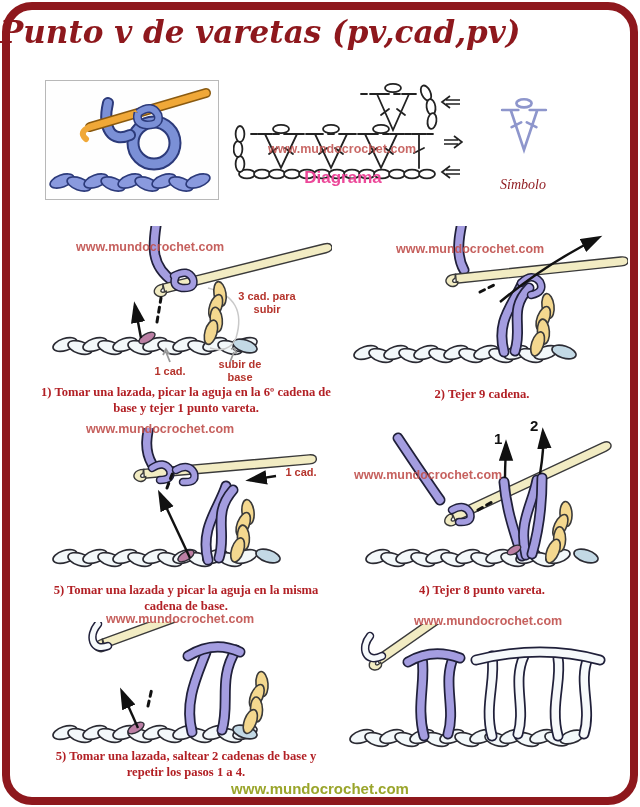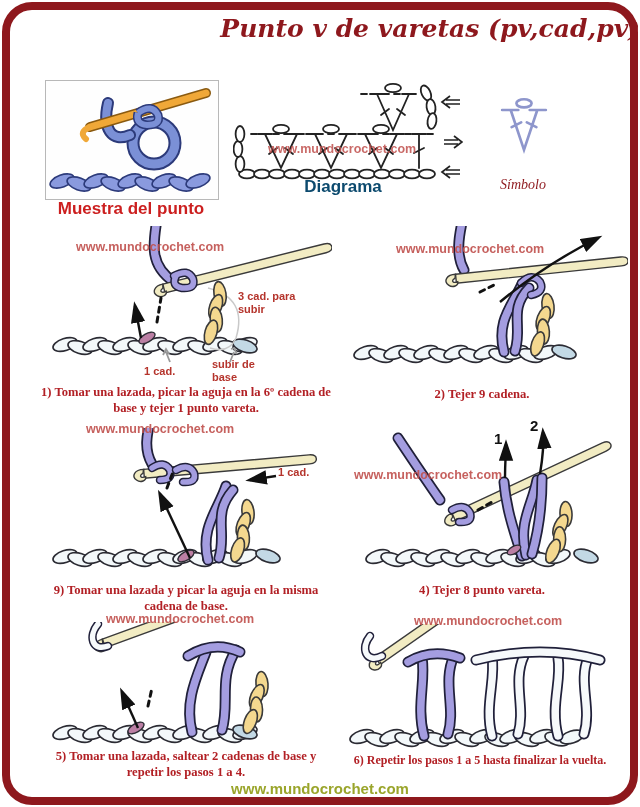--- a/index.html
+++ b/index.html
@@ -1,37 +1,37 @@
 <!DOCTYPE html>
 <html><head>
 <meta charset="utf-8">
 <style>
   html,body{margin:0;padding:0;background:#fff;}
   .page{position:relative;width:640px;height:807px;background:#fff;overflow:hidden;
         font-family:"Liberation Sans",sans-serif;}
   .frame{position:absolute;inset:2px;border:8px solid #8e181d;border-radius:30px;pointer-events:none;z-index:50;}
-  .title{position:absolute;left:12px;right:0;top:14px;text-align:right;
+  .title{position:absolute;left:0;right:0;top:14px;text-align:left;
          font-family:"DejaVu Serif",serif;font-style:italic;font-weight:600;
-         font-size:25px;color:#8e181d;letter-spacing:0px;}
+         font-size:31px;color:#8e181d;letter-spacing:0px;}
   .photo{position:absolute;left:45px;top:80px;width:172px;height:118px;border:1px solid #b8b8b8;background:#fdfdfd;}
   .photo-label{position:absolute;left:38px;top:199px;width:186px;text-align:center;
          font-weight:bold;font-size:17px;color:#cc1f1f;}
   .dg{position:absolute;left:233px;top:78px;width:230px;height:108px;}
   .dg-wm{position:absolute;left:268px;top:142px;width:160px;font-weight:bold;font-size:12.5px;color:#c0504d;opacity:.85;z-index:5;}
-  .dg-label{position:absolute;left:243px;top:177px;width:200px;text-align:center;font-weight:bold;font-size:17px;color:#0c4a6e;}
+  .dg-label{position:absolute;left:243px;top:168px;width:200px;text-align:center;font-weight:bold;font-size:17px;color:#ec4899;}
   .sym{position:absolute;left:486px;top:90px;width:76px;height:78px;}
   .sym-label{position:absolute;left:468px;top:177px;width:110px;text-align:center;
          font-family:Liberation Serif, serif;font-style:italic;font-size:14px;color:#8e181d;}
   .panel{position:absolute;}
   .ill{position:absolute;left:0;top:0;}
   .wm{position:absolute;font-weight:bold;font-size:12.5px;color:#c0504d;opacity:.9;z-index:6;white-space:nowrap;}
   .cap{position:absolute;left:0;right:0;text-align:center;font-weight:bold;
        font-size:12.6px;line-height:1.22;color:#b22025;z-index:7;font-family:Liberation Serif, serif;}
   .cap.one{white-space:nowrap;}
-  .ann{position:absolute;font-weight:bold;font-size:11px;line-height:1.18;color:#b5342c;text-align:left;z-index:8;}
+  .ann{position:absolute;font-weight:bold;font-size:11px;line-height:1.18;color:#b5342c;text-align:center;z-index:8;}
   .footer{position:absolute;left:0;right:0;top:780px;text-align:center;font-weight:bold;font-size:15px;color:#9aa52b;}
   .yo{stroke:#20203a;stroke-width:11;fill:none;stroke-linecap:round;stroke-linejoin:round;}
   .yi{stroke:#a49de0;stroke-width:7.5;fill:none;stroke-linecap:round;stroke-linejoin:round;}
   .yo2{stroke:#20203a;stroke-width:8.5;fill:none;stroke-linecap:round;}
   .yi2{stroke:#a49de0;stroke-width:5.5;fill:none;stroke-linecap:round;}
   .wo2{stroke:#20203a;stroke-width:8.5;fill:none;stroke-linecap:round;}
   .wi2{stroke:#f6f9fb;stroke-width:5.5;fill:none;stroke-linecap:round;}
   .wo{stroke:#20203a;stroke-width:11;fill:none;stroke-linecap:round;}
   .wi{stroke:#f6f9fb;stroke-width:7.5;fill:none;stroke-linecap:round;}
   .arrow{stroke:#111;stroke-width:2.4;fill:none;}
@@ -102,21 +102,20 @@
       <path d="M62,22 C56,48 66,62 84,54" fill="none" stroke="#7b90d6" stroke-width="8" stroke-linecap="round"></path>
     </g>
     <g>
       <path d="M160,12 L44,46" stroke="#8a5a10" stroke-width="10" stroke-linecap="round" fill="none"></path>
       <path d="M160,12 L44,46" stroke="#f0a838" stroke-width="7" stroke-linecap="round" fill="none"></path>
       <path d="M44,46 q-12,5 -4,12" stroke="#f0a838" stroke-width="6" fill="none" stroke-linecap="round"></path>
       <path d="M92,32 q14,-10 20,2 q3,10 -11,10 q-12,-1 -9,-12" fill="none" stroke="#2c3a7a" stroke-width="9"></path>
       <path d="M92,32 q14,-10 20,2 q3,10 -11,10 q-12,-1 -9,-12" fill="none" stroke="#7b90d6" stroke-width="6"></path>
     </g>
   </svg>
-  <div class="photo-label">Muestra del punto</div>
 
   <svg class="dg" viewBox="0 0 230 108">
     <g fill="#fff" stroke="#222" stroke-width="1.8">
       <ellipse cx="14" cy="96" rx="8" ry="4.4"></ellipse>
         <ellipse cx="29" cy="96" rx="8" ry="4.4"></ellipse>
       <ellipse cx="44" cy="96" rx="8" ry="4.4"></ellipse>
         <ellipse cx="59" cy="96" rx="8" ry="4.4"></ellipse>
       <ellipse cx="74" cy="96" rx="8" ry="4.4"></ellipse>
         <ellipse cx="89" cy="96" rx="8" ry="4.4"></ellipse>
       <ellipse cx="104" cy="96" rx="8" ry="4.4"></ellipse>
@@ -229,21 +228,21 @@
       <path class="yo" d="M168,132 C160,100 178,82 186,58"></path>
       <path class="yi" d="M168,132 C160,100 178,82 186,58"></path>
       <path class="yo" d="M179,130 C187,104 172,86 193,62"></path>
       <path class="yi" d="M179,130 C187,104 172,86 193,62"></path>
       <use href="#lk" transform="translate(146,128) rotate(-30) scale(0.72)" fill="#bb7fa4" stroke="#2b2b33" stroke-width="2"></use>
       <path class="dash" d="M127,60 L133,44"></path>
       <path class="arrow" d="M150,130 L120,66" marker-end="url(#ah)"></path>
       <path class="arrow" stroke-width="1.8" d="M236,48 L210,52" marker-end="url(#ah)"></path>
     </svg>
     <div class="ann" style="left:238px;top:48px;width:46px">1 cad.</div>
-    <div class="cap" style="bottom:6px">9) Tomar una lazada y picar la aguja en la misma cadena de base.</div>
+    <div class="cap" style="bottom:6px">5) Tomar una lazada y picar la aguja en la misma cadena de base.</div>
   </section>
 
   <section class="panel" style="left:336px;top:418px;width:292px;height:202px">
     <div class="wm" style="left:18px;top:50px">www.mundocrochet.com</div>
     <svg class="ill" width="292" height="170" viewBox="0 0 292 170">
       <use href="#fchain" transform="translate(42,140)" fill="#f3f8fa" stroke="#2b2b33" stroke-width="1.6"></use>
       <use href="#lk" transform="translate(250,138) rotate(18)" fill="#c3d9e5" stroke="#2b2b33" stroke-width="1.6"></use>
       <use href="#vchain" transform="translate(230,96) rotate(12)" fill="#f4d88f" stroke="#3a3a3a" stroke-width="1.6"></use>
       <path class="yo" d="M62,20 C78,44 90,62 104,82"></path>
       <path class="yi" d="M62,20 C78,44 90,62 104,82"></path>
@@ -307,18 +306,17 @@
       <path class="wi" d="M162,112 C154,82 166,56 162,32"></path>
       <path class="wo" d="M188,110 C196,84 182,58 194,32"></path>
       <path class="wi" d="M188,110 C196,84 182,58 194,32"></path>
       <path class="wo" d="M228,112 C220,82 232,56 228,34"></path>
       <path class="wi" d="M228,112 C220,82 232,56 228,34"></path>
       <path class="wo" d="M254,110 C262,84 248,58 258,34"></path>
       <path class="wi" d="M254,110 C262,84 248,58 258,34"></path>
       <path class="wo" d="M146,36 q66,-16 124,0"></path>
       <path class="wi" d="M146,36 q66,-16 124,0"></path>
     </svg>
-    <div class="cap one" style="bottom:22px;font-size:12px">6) Repetir los pasos 1 a 5 hasta finalizar la vuelta.</div>
   </section>
 
   <div class="footer">www.mundocrochet.com</div>
 
 </div>
 
 </body></html>

